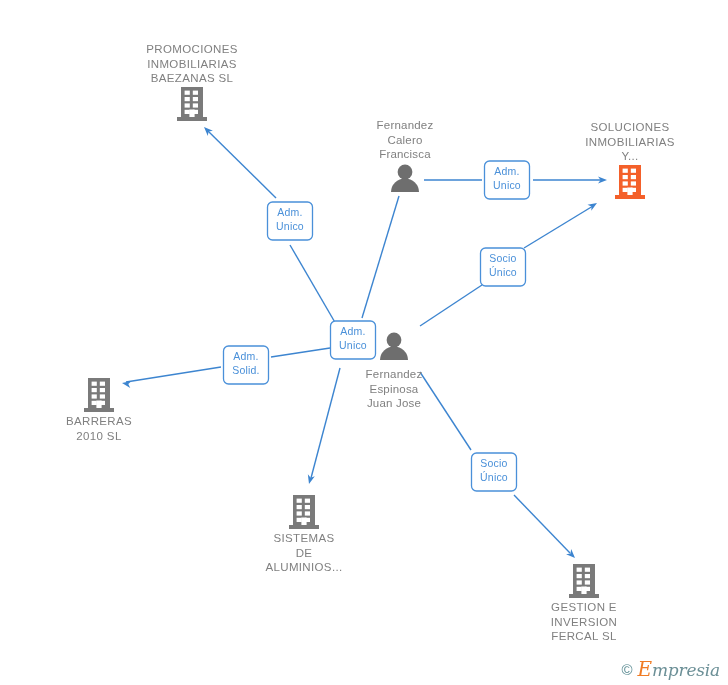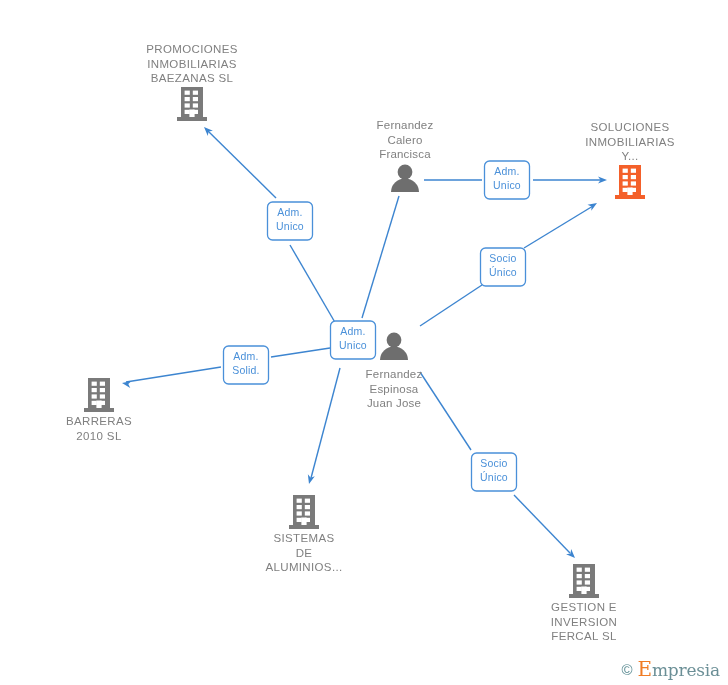--- a/index.html
+++ b/index.html
@@ -62,20 +62,21 @@
     gap: 5px;
     user-select: none;
   }
   #watermark .copy-mark {
     font-size: 15px;
     color: #5a8b92;
     line-height: 1;
   }
   #watermark .brand {
     font-family: "DejaVu Serif", serif;
+    font-style: italic;
     font-size: 17px;
     line-height: 1;
     color: #6b8f96;
     letter-spacing: -0.2px;
   }
   #watermark .brand .brand-initial {
     color: #f07c25;
     font-size: 20px;
   }
 </style>

